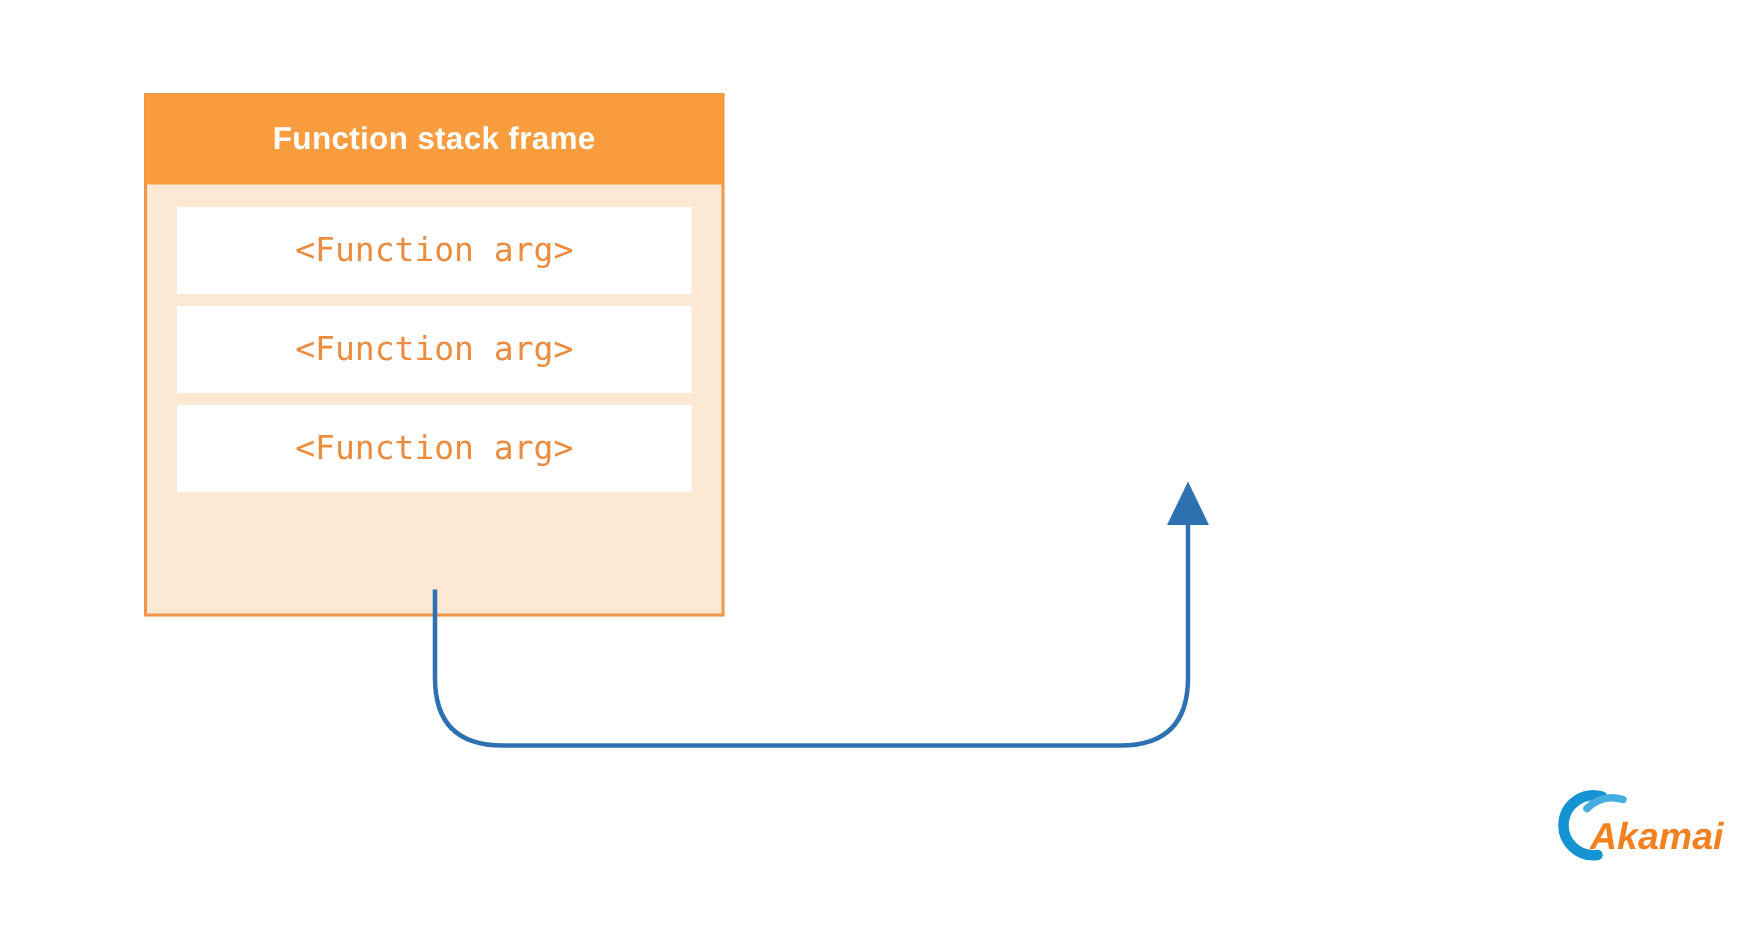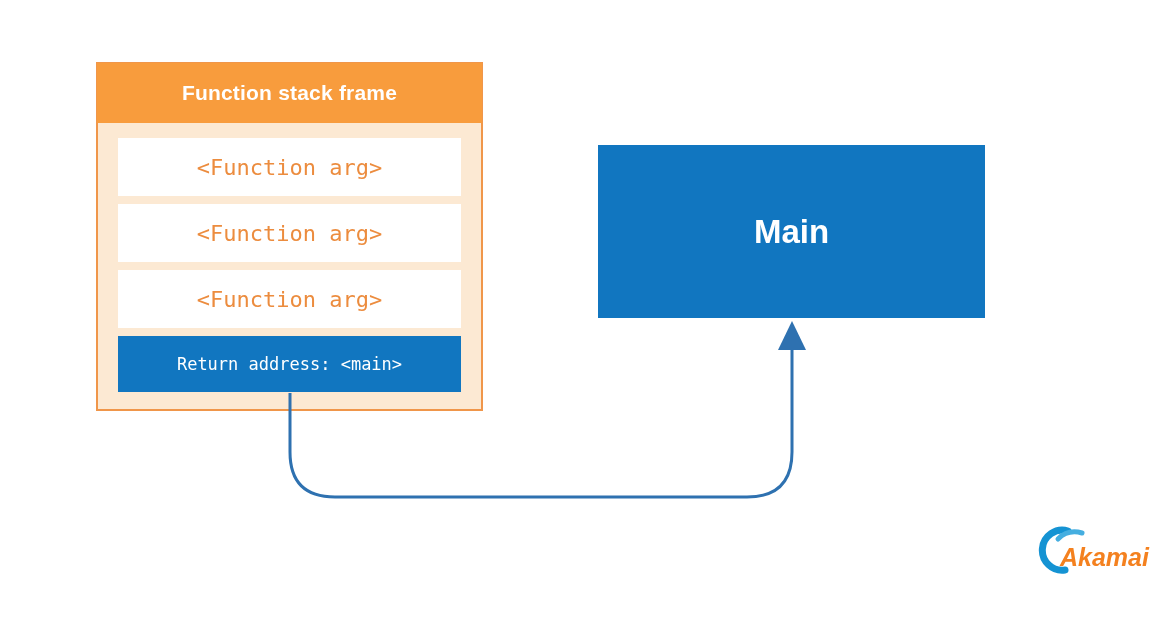--- a/index.html
+++ b/index.html
@@ -127,27 +127,23 @@
 <body>
 
 <div class="canvas">
 
   <div class="stack-frame">
     <div class="stack-header">Function stack frame</div>
     <div class="stack-body">
       <div class="arg-row">&lt;Function arg&gt;</div>
       <div class="arg-row">&lt;Function arg&gt;</div>
       <div class="arg-row">&lt;Function arg&gt;</div>
-      <div class="return-row">Return address: &lt;main&gt;</div>
     </div>
   </div>
 
-  <div class="main-box">
-    <span>Main</span>
-  </div>
 
   <svg class="arrow-overlay" viewBox="0 0 1174 618">
     <path class="arrow-path" d="M 290 393 L 290 452 Q 290 497 335 497 L 747 497 Q 792 497 792 452 L 792 348"></path>
     <polygon class="arrow-head" points="792,321 778,350 806,350"></polygon>
   </svg>
 
   <svg class="logo" viewBox="0 0 118 50">
     <path class="logo-swoosh-main" d="M 33 5 A 20 20 0 1 0 30 44"></path>
     <path class="logo-swoosh-wave" d="M 23 13 Q 33 3 47 7"></path>
     <text class="logo-wordmark" x="25" y="40">Akamai</text>

